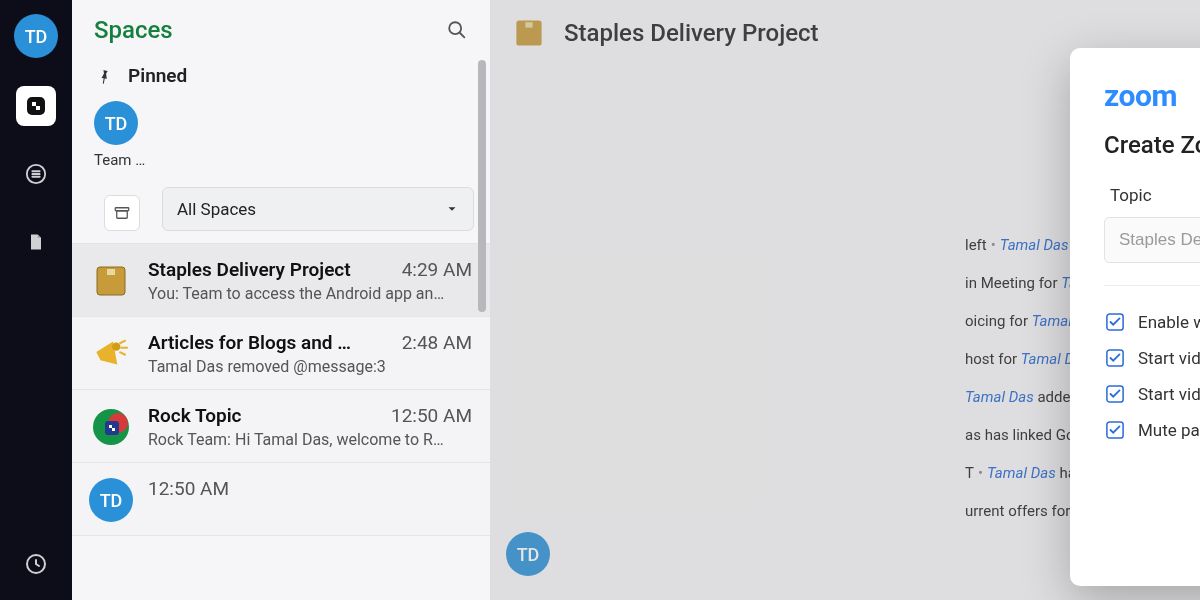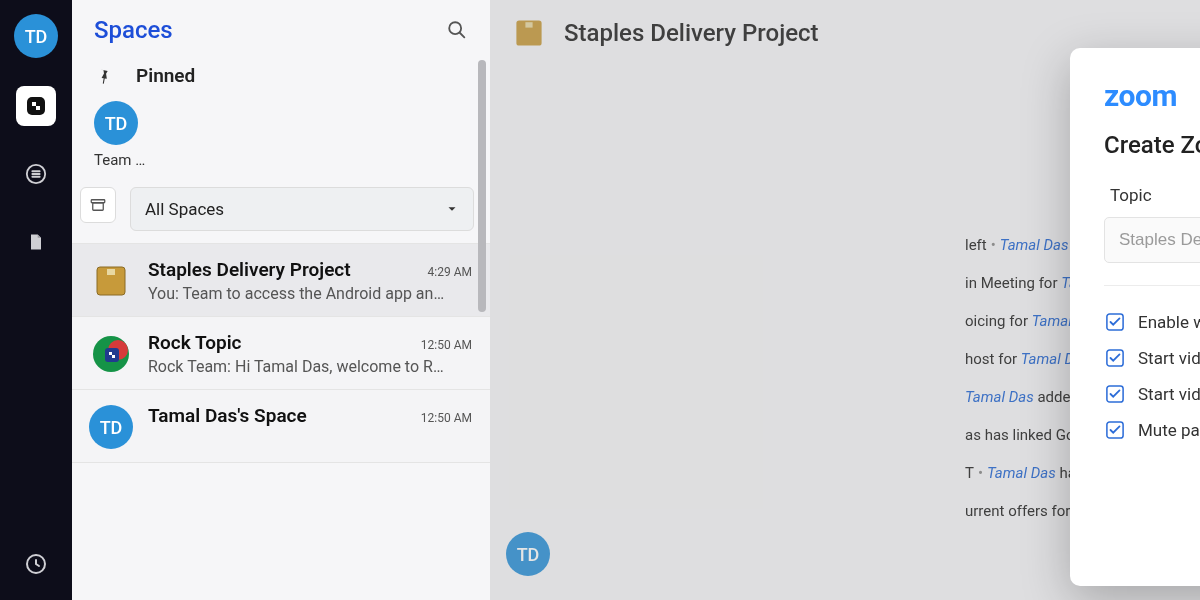--- a/index.html
+++ b/index.html
@@ -5,37 +5,37 @@
   * { box-sizing: border-box; margin: 0; padding: 0; }
   body { font-family: -apple-system, BlinkMacSystemFont, "Segoe UI", Roboto, sans-serif; width:1200px; height:600px; overflow:hidden; background:#fff; font-size:15px; color:#222;}
   .app { display:flex; height:600px; }
   .rail { width:72px; background:#0d0d1a; display:flex; flex-direction:column; align-items:center; padding-top:14px; gap:28px;}
   .avatar-lg { width:44px;height:44px;border-radius:50%; background:#2a91d8; color:#fff; display:flex;align-items:center;justify-content:center; font-size:18px; font-weight:500;}
   .rail-item { width:40px;height:40px; display:flex;align-items:center;justify-content:center; border-radius:8px; color:#aaa;}
   .rail-item.active { background:#fff; color:#111;}
   .rail-bottom { margin-top:auto; margin-bottom:16px;}
   .sidebar { width:418px; background:#f6f6f8; display:flex; flex-direction:column; position:relative;}
   .sidebar-header { display:flex; align-items:center; justify-content:space-between; padding:16px 22px 10px 22px;}
-  .sidebar-title { font-size:24px; font-weight:500; color:#1d4ed8;}
-  .pinned-row { display:flex; align-items:center; gap:24px; padding:10px 22px 4px 22px;}
+  .sidebar-title { font-size:24px; font-weight:500; color:#15803d;}
+  .pinned-row { display:flex; align-items:center; gap:16px; padding:10px 22px 4px 22px;}
   .pinned-row svg{ color:#333;}
   .pinned-label{ font-size:19px; font-weight:600;}
   .pinned-avatar-row{ padding:10px 0 2px 22px;}
   .pinned-name{ padding:4px 0 10px 22px; font-size:15px; color:#333;}
-  .filter-bar{ display:flex; align-items:flex-start; gap:14px; padding:8px 16px 12px 8px;}
+  .filter-bar{ display:flex; align-items:flex-end; gap:22px; padding:8px 16px 12px 32px;}
   .filter-iconbox{ width:36px;height:36px; border:1px solid #dcdcdc; border-radius:6px; background:#fff; display:flex;align-items:center;justify-content:center;}
   .filter-select{ flex:1; height:44px; border:1px solid #dcdcdc; border-radius:6px; background:#eef0f2; display:flex;align-items:center; justify-content:space-between; padding:0 14px; font-size:17px; color:#222;}
   .space-list{ flex:1; overflow:hidden; border-top:1px solid #e4e4e4;}
   .space-item{ display:flex; gap:14px; padding:14px 18px 12px 16px; border-bottom:1px solid #e4e4e4; background:#f4f4f6;}
   .space-item.selected{ background:#e9e9ec;}
   .space-avatar{ width:46px;height:46px; flex-shrink:0; display:flex;align-items:center;justify-content:center;}
   .space-body{ flex:1; min-width:0;}
   .space-top{ display:flex; justify-content:space-between; align-items:baseline;}
   .space-name{ font-size:19px; font-weight:600; color:#111; white-space:nowrap; overflow:hidden; text-overflow:ellipsis; max-width:220px;}
-  .space-time{ font-size:12px; color:#555; white-space:nowrap;}
+  .space-time{ font-size:19px; color:#555; white-space:nowrap;}
   .space-preview{ font-size:16px; color:#555; white-space:nowrap; overflow:hidden; text-overflow:ellipsis; margin-top:3px;}
   .scroll-rail{position:absolute; top:60px; right:2px; width:10px; height:300px;}
   .scroll-thumb{position:absolute; top:0; width:8px; height:252px; background:#b8b8bc; border-radius:4px;}
 
   .main { flex:1; position:relative; background:#f6f6f8;}
   .overlay { position:absolute; inset:0; background:rgba(150,150,150,0.25);}
   .main-header { display:flex; align-items:center; gap:16px; padding:14px 20px 20px 20px;}
   .folder-ico{ width:38px;height:38px; display:flex;align-items:center;justify-content:center;}
   .main-title{ font-size:24px; font-weight:500;}
   .chip{ position:absolute; top:150px; right:-4px; background:#fff; border:1px solid #ccc; border-radius:4px; padding:6px 10px; font-size:15px;}
@@ -138,20 +138,36 @@
         <div class="space-body">
           <div class="space-top">
               <div class="space-name">Staples Delivery Project</div>
               <div class="space-time">4:29 AM</div>
             </div>
           <div class="space-preview">You: Team to access the Android app an…</div>
         </div>
       </div>
       <div class="space-item">
         <div class="space-avatar">
+          <svg width="42" height="42" viewBox="0 0 40 40">
+              <path d="M6 18 L22 8 L26 30 L10 26 Z" fill="#e8b22a"></path>
+              <circle cx="25" cy="13" r="4" fill="#d49b18"></circle>
+              <path d="M28 10l6-3M29 14h7M28 18l6 3" stroke="#e8b22a" stroke-width="2"></path>
+            </svg>
+        </div>
+        <div class="space-body">
+          <div class="space-top">
+              <div class="space-name">Articles for Blogs and …</div>
+              <div class="space-time">2:48 AM</div>
+            </div>
+          <div class="space-preview">Tamal Das removed @message:3</div>
+        </div>
+      </div>
+      <div class="space-item">
+        <div class="space-avatar">
           <svg width="40" height="40" viewBox="0 0 40 40">
               <circle cx="20" cy="20" r="18" fill="#159347"></circle>
               <circle cx="27" cy="16" r="10" fill="#d63a3a"></circle>
               <rect x="14" y="14" width="14" height="14" rx="3" fill="#213a8f"></rect>
               <path d="M18 18h3v3h-3zM21 21h3v3h-3z" fill="#fff"></path>
             </svg>
         </div>
         <div class="space-body">
           <div class="space-top">
               <div class="space-name">Rock Topic</div>
@@ -159,21 +175,20 @@
             </div>
           <div class="space-preview">Rock Team: Hi Tamal Das, welcome to R…</div>
         </div>
       </div>
       <div class="space-item">
         <div class="space-avatar">
           <div class="initials-circle">TD</div>
         </div>
         <div class="space-body">
           <div class="space-top">
-              <div class="space-name">Tamal Das's Space</div>
               <div class="space-time">12:50 AM</div>
             </div>
         </div>
       </div>
     </div>
   </div>
 
   <div class="main">
     <div class="main-header">
       <div class="folder-ico">

